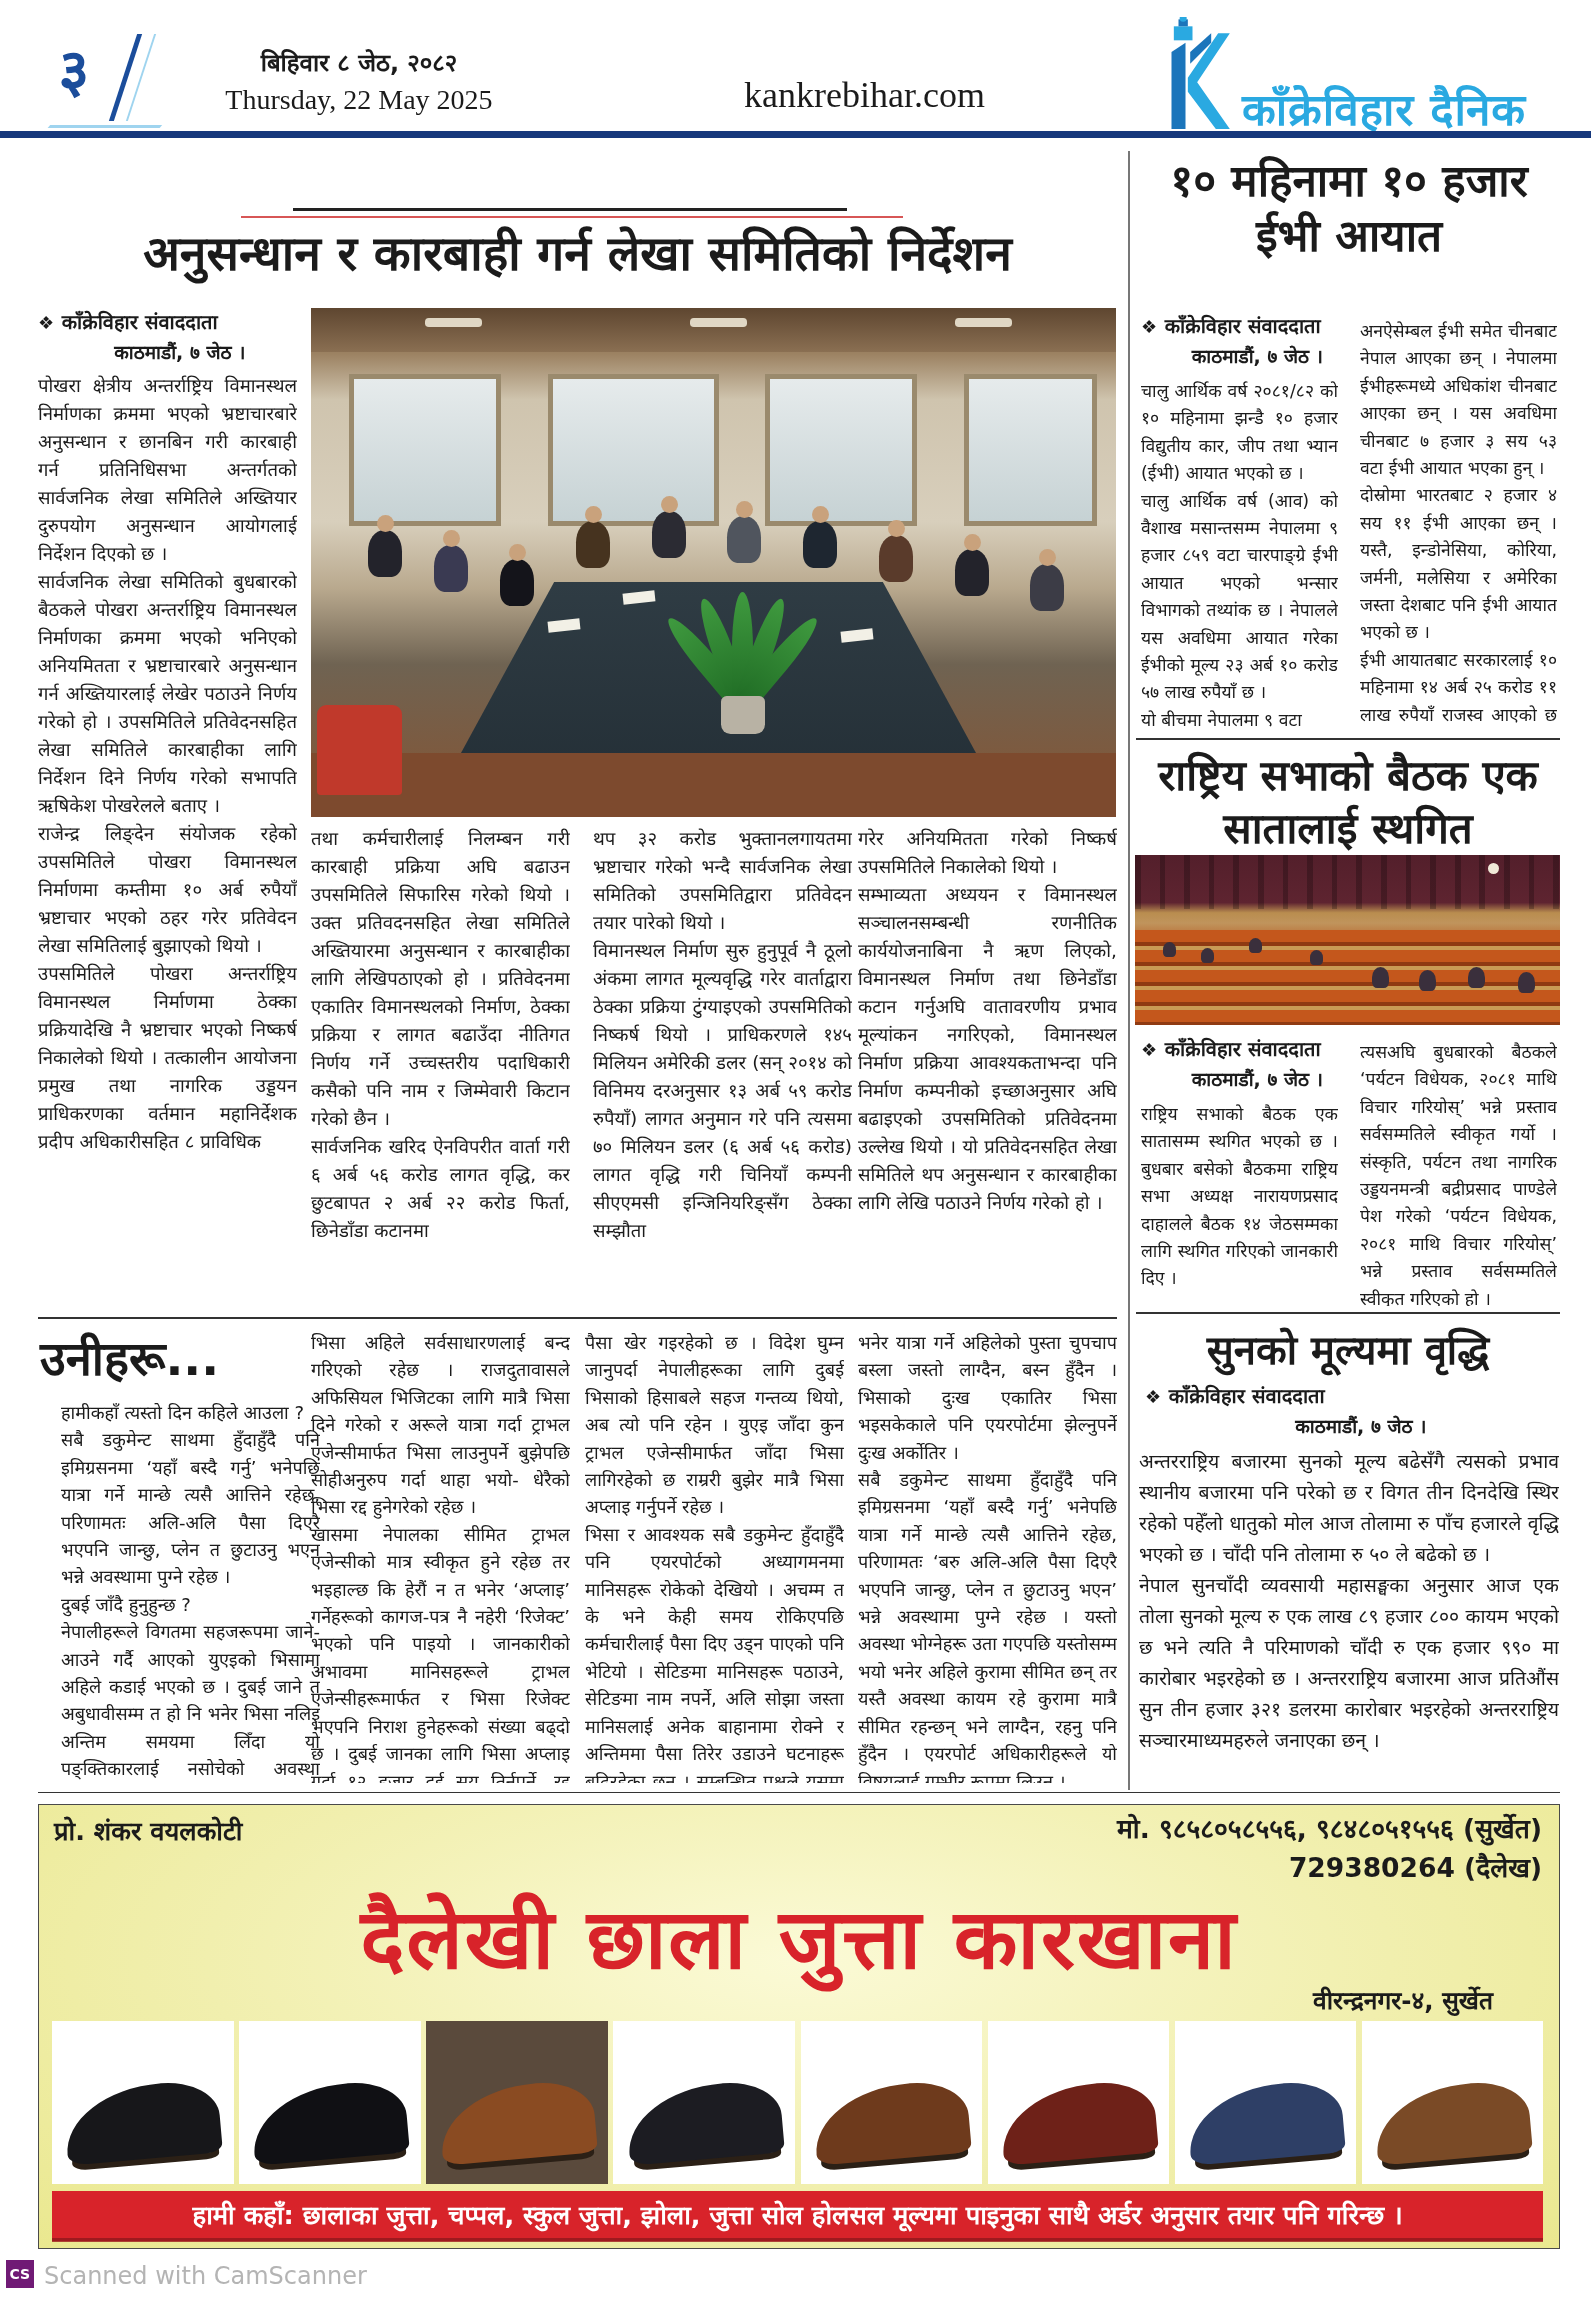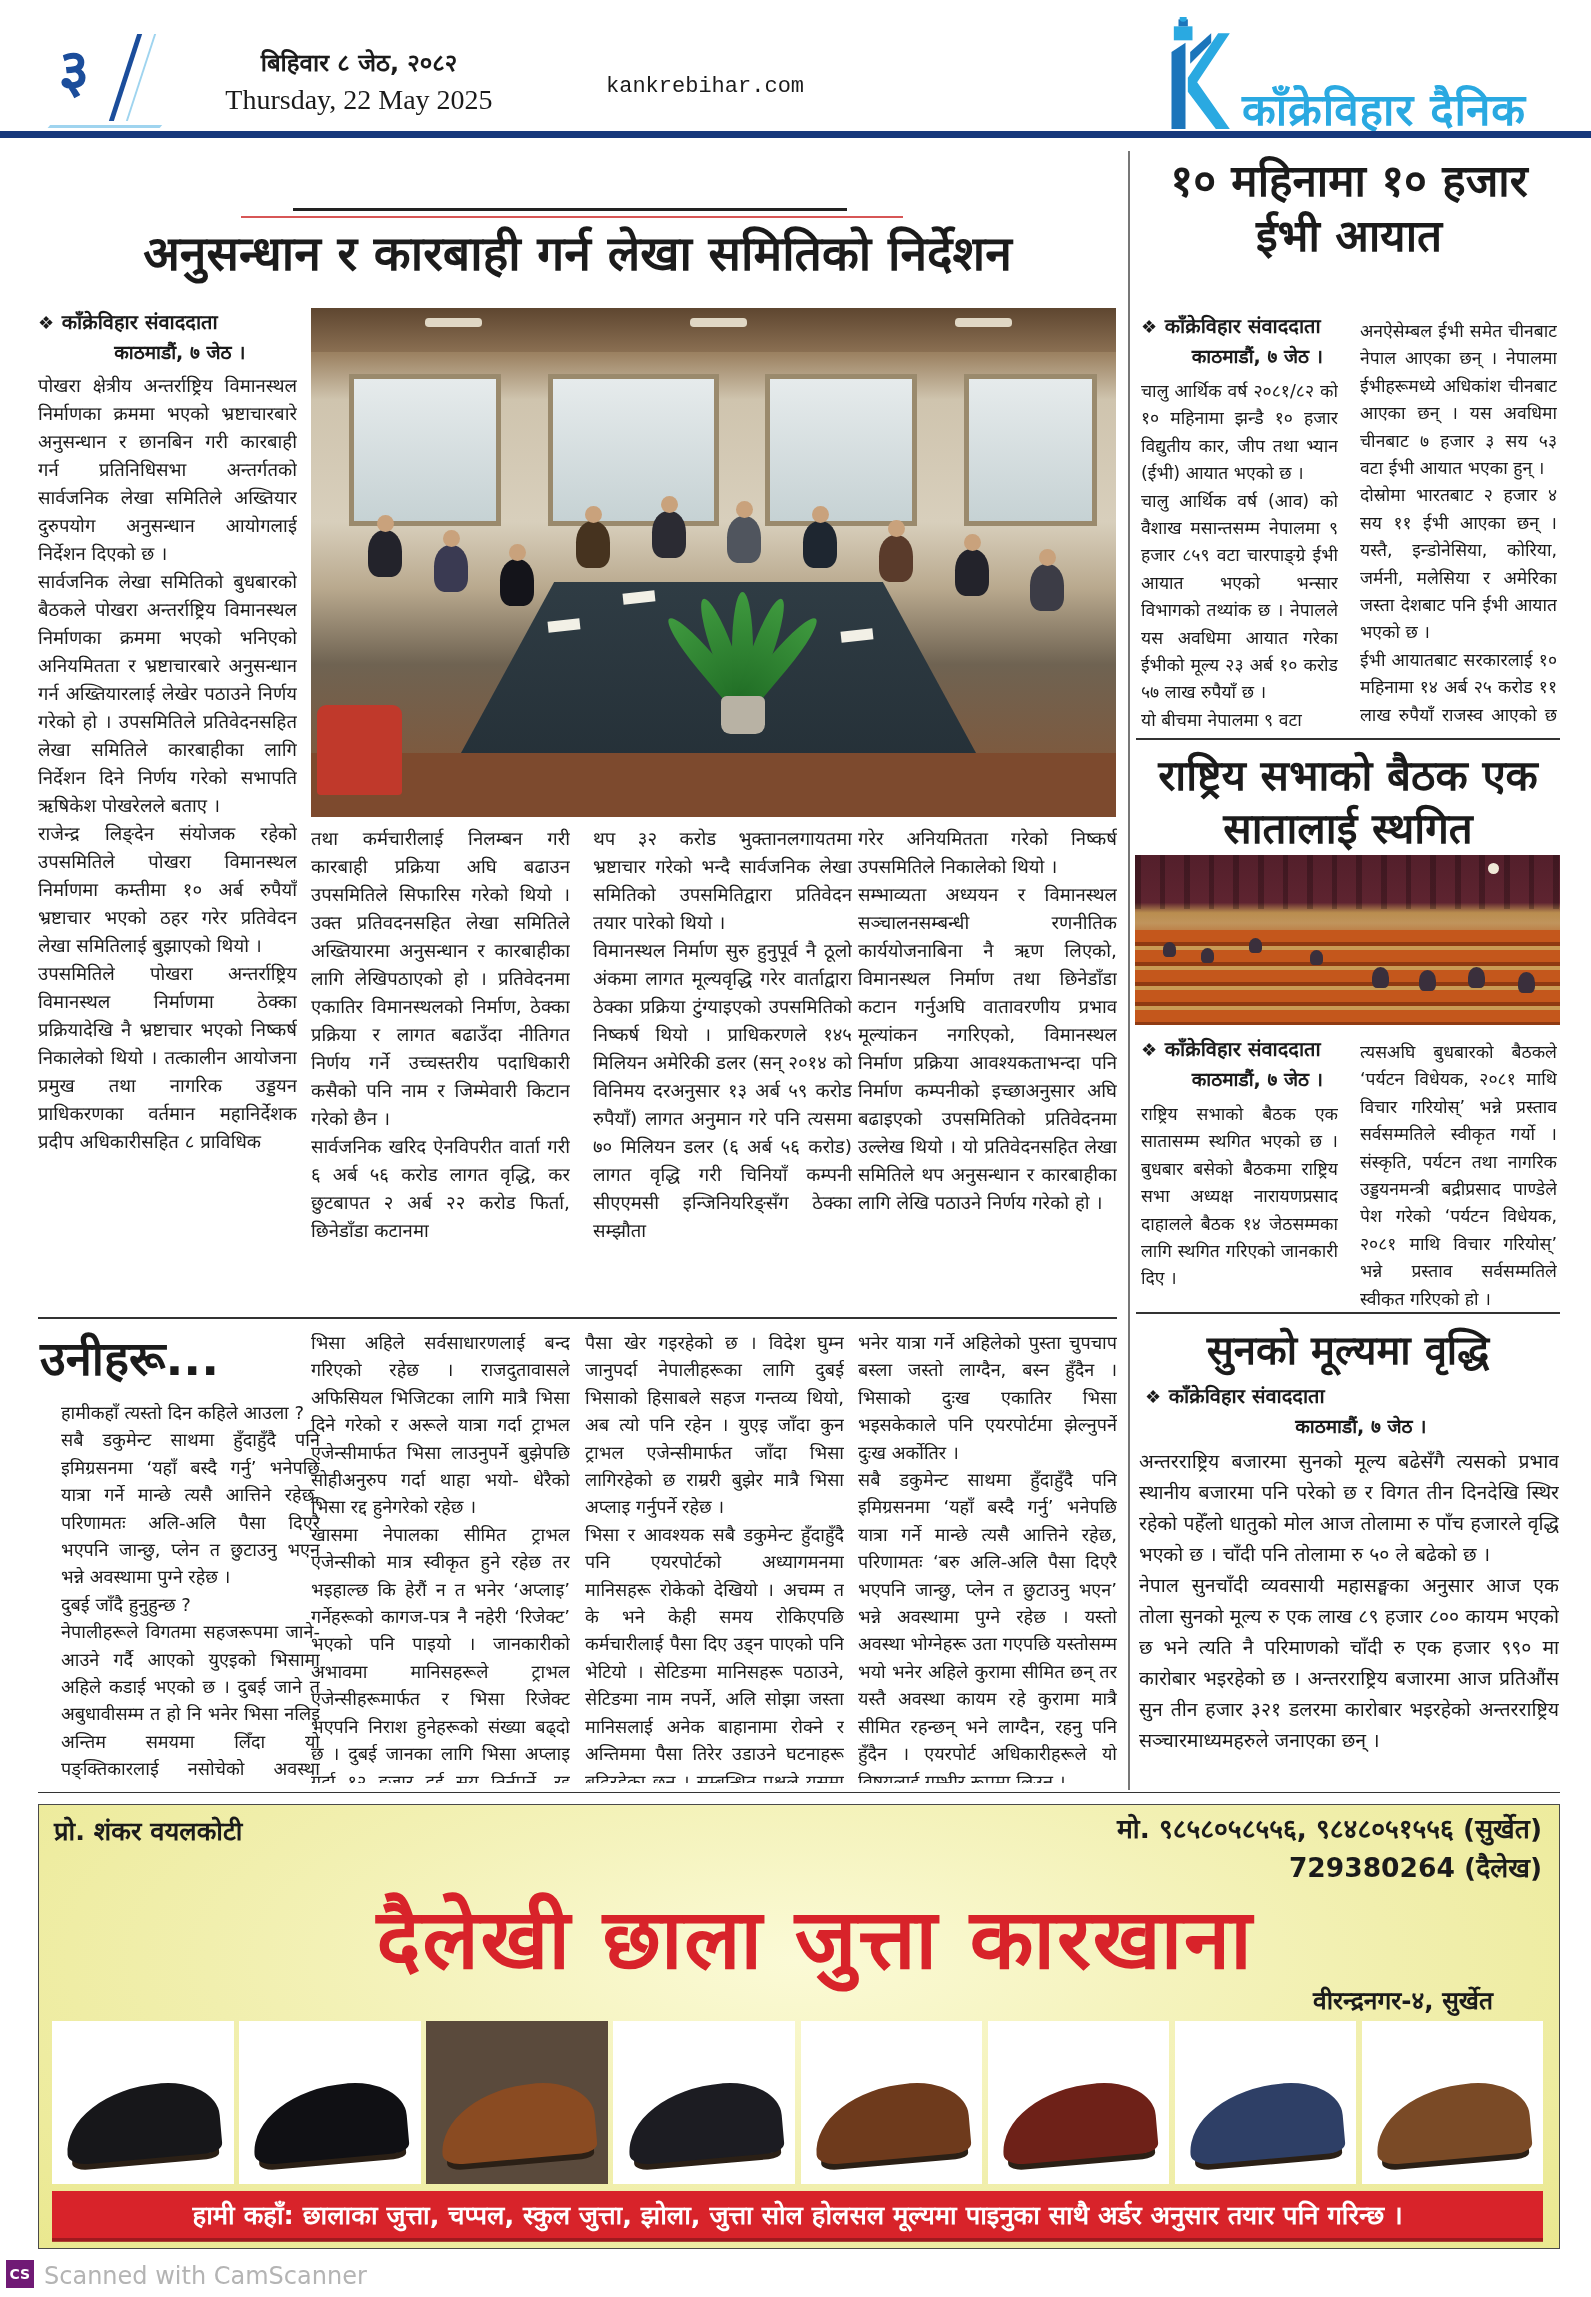--- a/index.html
+++ b/index.html
@@ -8,22 +8,22 @@
   
   .pageno-wrap{position:absolute;left:49px;top:28px;width:114px;height:104px;}
   .pageno{font-size:59px;font-weight:bold;color:#1b4d9b;font-family:"DejaVu Serif",serif;
           position:absolute;left:9.5px;top:0;}
   .pageno-slash{position:absolute;left:74px;top:5.7px;width:4.7px;height:87px;background:#1b4d9b;transform:skewX(-18deg);}
   .pageno-slash2{position:absolute;left:91px;top:5.7px;width:1.9px;height:87px;background:#9fd4ef;transform:skewX(-18deg);}
   .pageno-under{position:absolute;left:0;top:97px;width:112px;height:2.8px;background:#9fd4ef;transform:skewX(-40deg);}
   .dateblock{position:absolute;left:203px;top:45px;width:312px;text-align:center;}
   .date-np{font-size:24px;font-weight:bold;}
   .date-en{font-size:28px;font-family:"Liberation Serif",serif;margin-top:5.7px;}
-  .website{position:absolute;left:606px;top:74px;width:379px;text-align:left;
-           font-size:22px;font-family:Liberation Mono, monospace;}
+  .website{position:absolute;left:606px;top:74px;width:379px;text-align:right;
+           font-size:36px;font-family:Liberation Serif, serif;}
   .masthead{position:absolute;left:1159px;top:17px;width:407px;height:114px;}
   .masthead svg{position:absolute;left:0;top:0;}
   .masthead-text{position:absolute;left:83px;top:28px;font-size:44px;font-weight:bold;color:#2aa9e1;
                  letter-spacing:0.9px;white-space:nowrap;margin-top:33px;}
   .rule-navy{position:absolute;left:0;top:131px;width:1592px;height:6.6px;background:#16387c;}
   .vdivider{position:absolute;left:1128px;top:151px;width:1.9px;height:1639px;background:#777;}
   
   .kicker{position:absolute;left:38px;top:163px;width:1079px;text-align:center;
           font-size:29px;font-weight:bold;}
   .kicker-u1{position:absolute;left:293px;top:208px;width:554px;height:2.8px;background:#222;}
@@ -99,21 +99,21 @@
   #gold-byline{position:absolute;left:1145px;top:1382px;width:407px;}
   .gold-body{position:absolute;left:1139px;top:1446px;width:420px;height:341px;
              font-size:19.4px;line-height:31px;text-align:justify;white-space:pre-line;overflow:hidden;}
   
   .ad{position:absolute;left:38px;top:1804px;width:1520px;height:443px;border:1.9px solid #4a4a4a;
       background:radial-gradient(ellipse at 50% 35%,#fbfad6 0%,#f1efae 55%,#eae88f 100%);}
   .ad-prop{position:absolute;left:15px;top:7.6px;font-size:25.6px;font-weight:bold;}
   .ad-phone1{position:absolute;right:17px;top:4.7px;font-size:26.5px;font-weight:bold;}
   .ad-phone2{position:absolute;right:17px;top:44px;font-size:26.5px;font-weight:bold;text-align:right;}
   .ad-title{position:absolute;left:0;top:74px;width:100%;text-align:center;
-            font-size:83px;font-weight:bold;color:#d8232a;letter-spacing:1.9px;padding-left:16px;}
+            font-size:83px;font-weight:bold;color:#d8232a;letter-spacing:1.9px;}
   .ad-address{position:absolute;right:66px;top:178px;font-size:24.6px;font-weight:bold;}
   .shoes{position:absolute;left:13.2px;top:216px;width:1491px;height:163px;display:flex;gap:5.7px;}
   .shoe-tile{position:relative;flex:1;background:#ffffff;overflow:hidden;}
   .shoe{position:absolute;left:13.2px;right:13.2px;bottom:24.6px;height:74px;
         border-radius:70% 40% 12% 14% / 95% 55% 14% 16%;transform:rotate(-5deg);
         box-shadow:0 9.5px 0 -3.8px #2b2016;}
   .ad-strip{position:absolute;left:13.2px;top:386px;width:1491px;height:47px;background:#d8232a;
             box-shadow:0 3.8px 0 #9e1a1f;display:flex;align-items:center;justify-content:center;}
   .ad-strip span{color:#ffffff;font-size:25.6px;font-weight:bold;}
   

